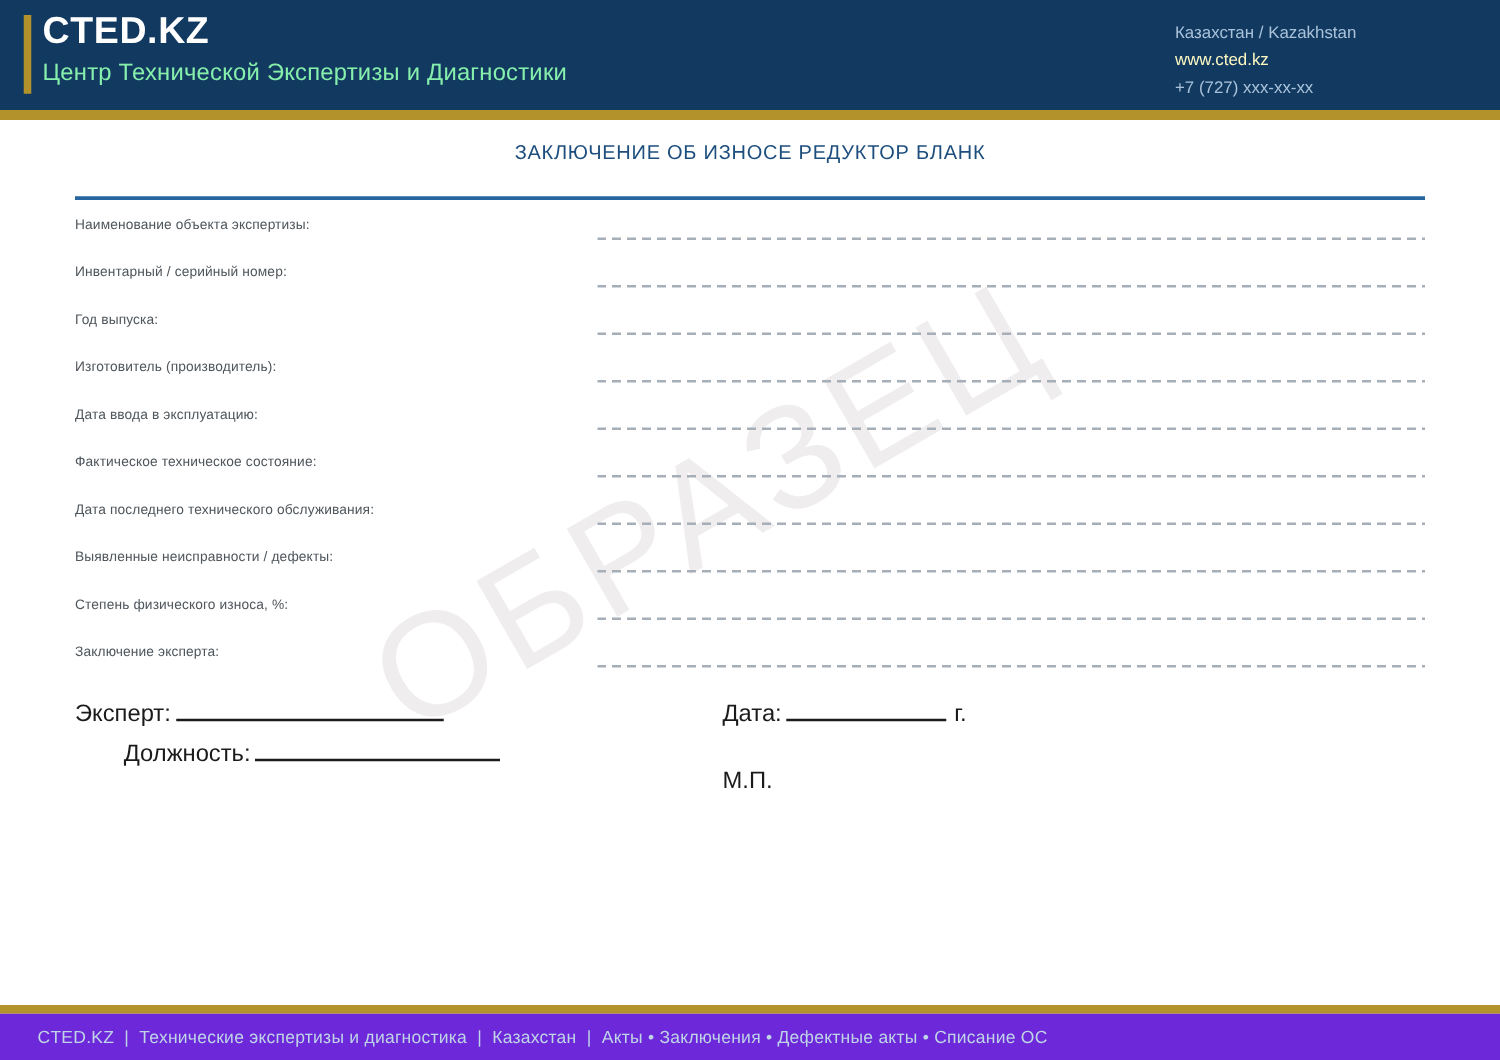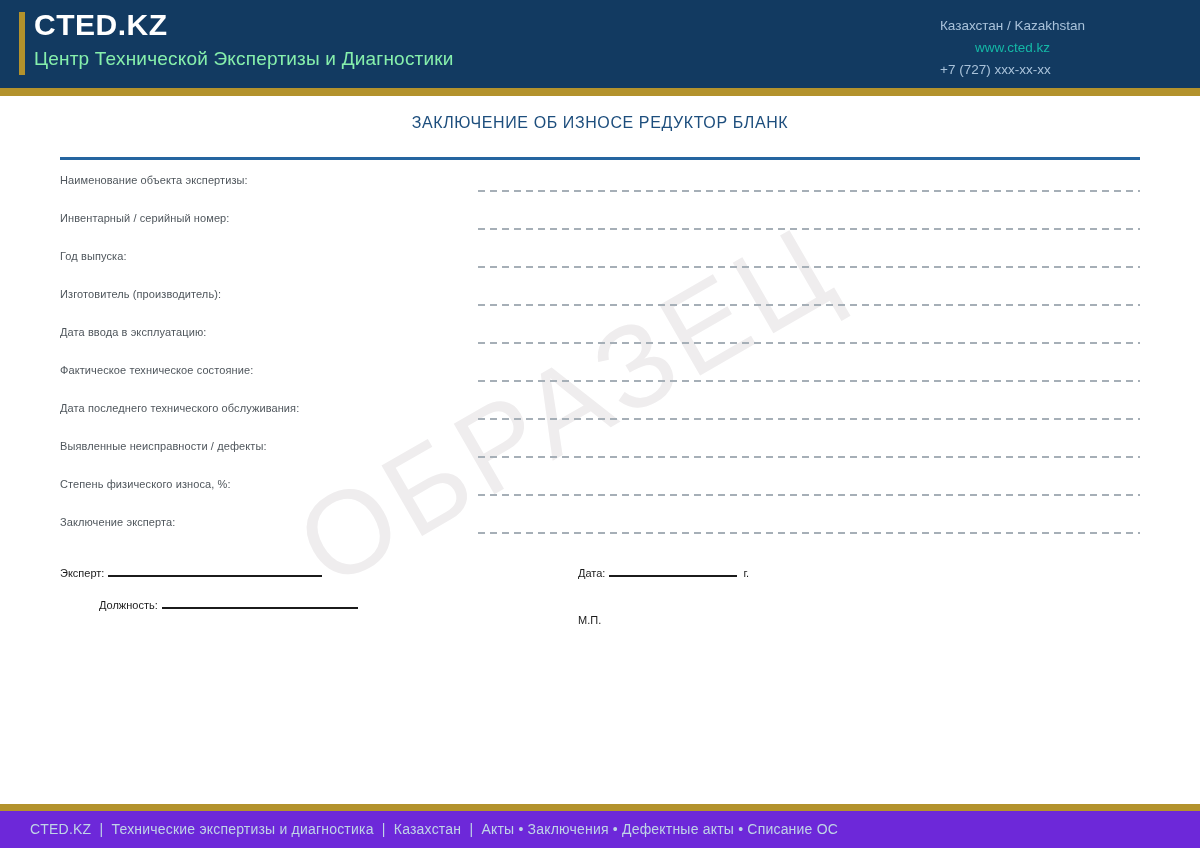--- a/index.html
+++ b/index.html
@@ -7,38 +7,38 @@
     position:relative;width:1200px;height:848px;overflow:hidden;
     background:#ffffff;font-family:"Liberation Sans",sans-serif;
     -webkit-font-smoothing:antialiased;
   }
   
   .header{position:absolute;left:0;top:0;width:1200px;height:88px;background:#123a61;}
   .logo-accent{position:absolute;left:19px;top:12px;width:6px;height:63px;background:#b3922c;}
   .logo-text{position:absolute;left:34px;top:8px;color:#ffffff;font-size:30px;font-weight:bold;letter-spacing:0.5px;}
   .logo-subtitle{position:absolute;left:34px;top:48px;color:#86efac;font-size:19px;letter-spacing:0.2px;}
   .header-contact{position:absolute;left:940px;top:15px;font-size:13.5px;line-height:22px;color:#a9c2da;}
-  .header-contact .site{color:#14b8a6;text-decoration:none;display:block;text-align:center;}
+  .header-contact .site{color:#fef9c3;text-decoration:none;display:block;}
   .gold-divider-top{position:absolute;left:0;top:88px;width:1200px;height:8px;background:#b3922c;}
   
   .doc-title{position:absolute;left:0;top:114px;width:1200px;margin:0;text-align:center;
     color:#1d4e7d;font-size:16px;font-weight:400;letter-spacing:0.6px;}
   .title-rule{position:absolute;left:60px;top:157px;width:1080px;height:3px;background:#2565a0;}
   
   .watermark{position:absolute;left:165px;top:337px;width:804px;text-align:center;z-index:0;
     font-size:118px;letter-spacing:6px;color:#efedee;transform:rotate(-30deg);
     white-space:nowrap;pointer-events:none;user-select:none;}
   
   .fields{position:absolute;left:60px;top:174px;width:1080px;z-index:1;}
   .field-row{position:relative;height:38px;}
   .field-label{position:absolute;left:0;top:0;font-size:11px;color:#4f565c;letter-spacing:0.1px;}
   .field-blank-line{position:absolute;left:418px;top:16px;width:662px;height:2px;
     background:repeating-linear-gradient(90deg,#a6afb7 0 7px,transparent 7px 12px);}
   
-  .sig{position:absolute;z-index:1;font-size:11px;color:#1b1b1b;text-align:right;}
+  .sig{position:absolute;z-index:1;font-size:19px;color:#1b1b1b;text-align:right;}
   .sig-expert{left:60px;top:561px;}
   .sig-date{left:578px;top:561px;}
   .sig-position{left:60px;top:593px;margin-left:39px;}
   .sig-stamp{left:578px;top:614px;}
   .sig-line{display:inline-block;height:14px;border-bottom:2px solid #1b1b1b;vertical-align:baseline;margin-left:4px;}
   .w214{width:214px;}
   .w196{width:196px;}
   .w128{width:128px;margin-right:6px;}
   
   .gold-divider-bottom{position:absolute;left:0;top:804px;width:1200px;height:7px;background:#b3922c;}

